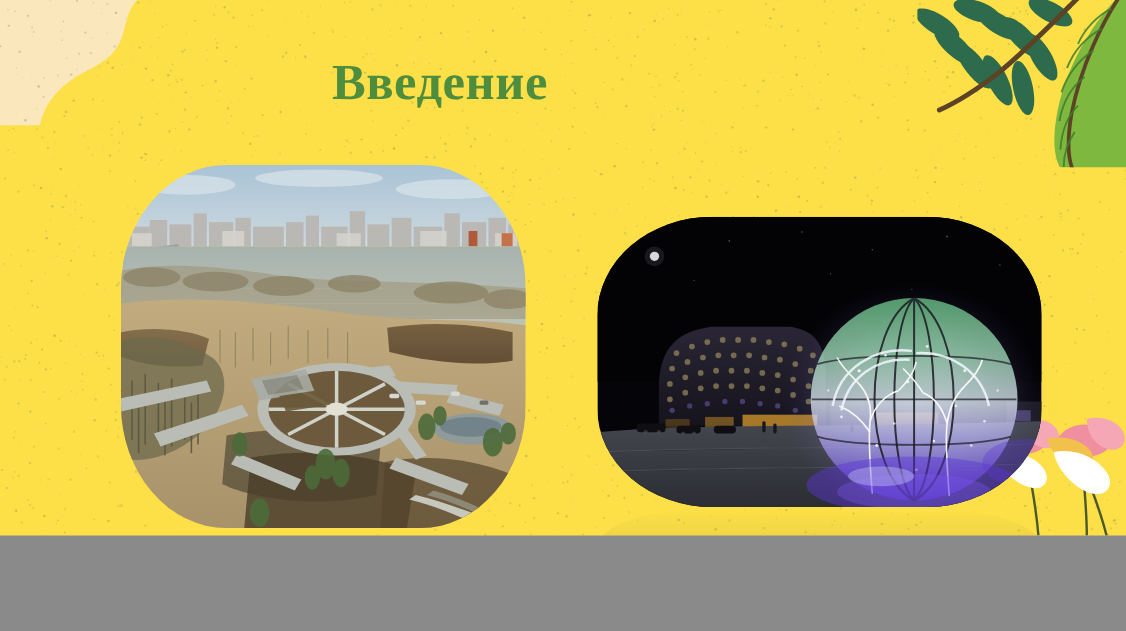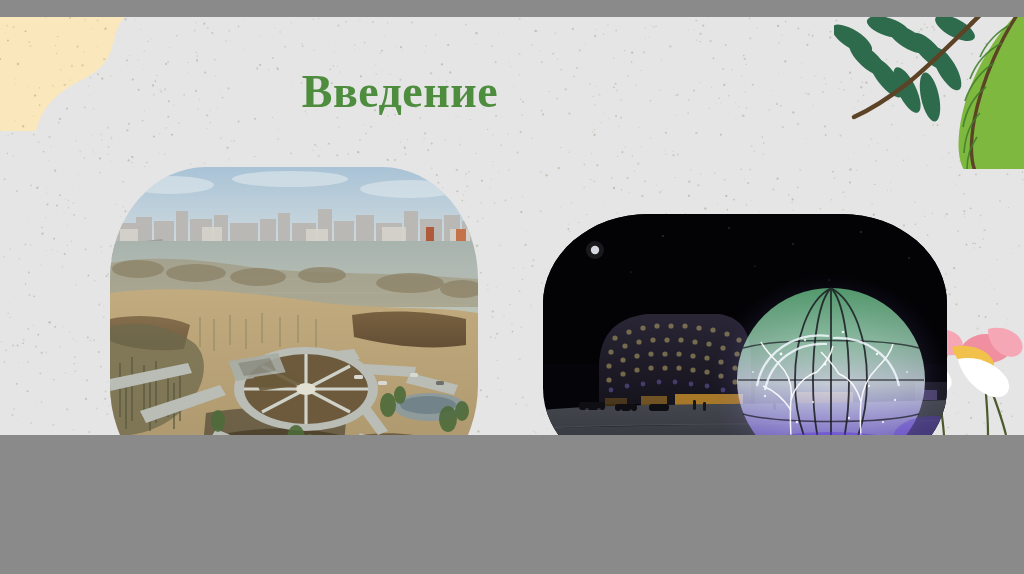--- a/index.html
+++ b/index.html
@@ -6,25 +6,24 @@
   html, body {
     margin: 0;
     padding: 0;
     background: #8a8a8a;
   }
   * { box-sizing: border-box; }
 
   #slide {
     position: relative;
     width: 1024px;
-    height: 418px;
+    height: 487px;
     overflow: hidden;
-    background: #e5e5e5;
+    background: #fde047;
     font-family: "Liberation Serif", serif;
-    margin-top: 17px;
   }
 
   
   #speckles {
     position: absolute;
     inset: 0;
     z-index: 2;
     pointer-events: none;
     opacity: .55;
   }

